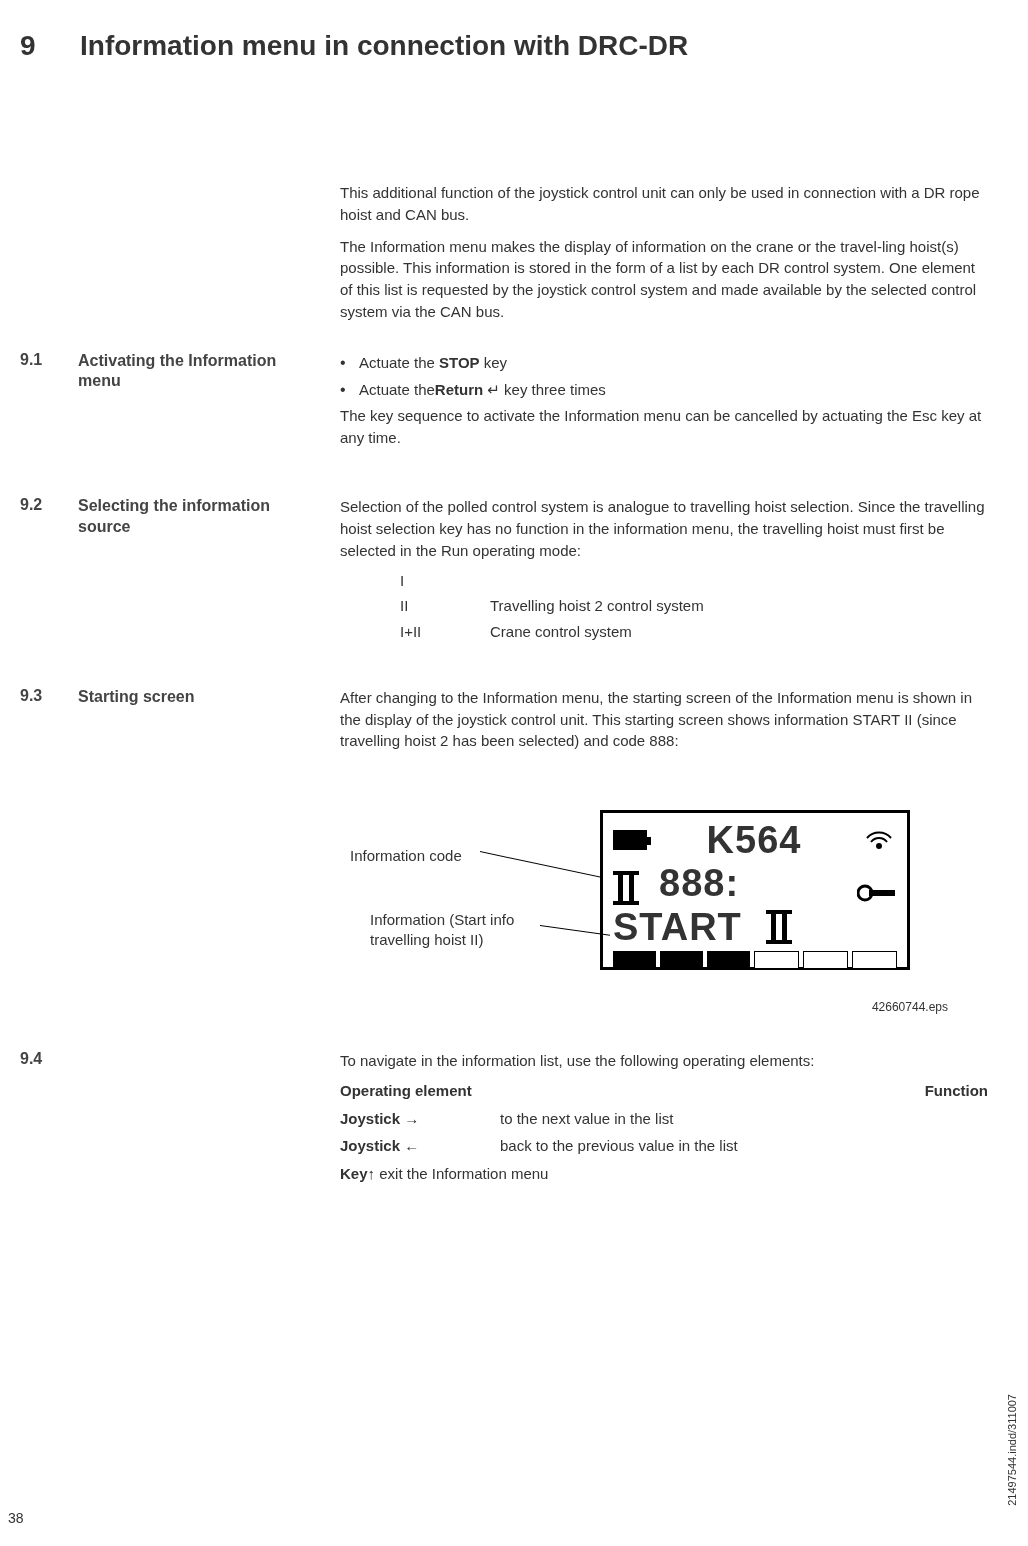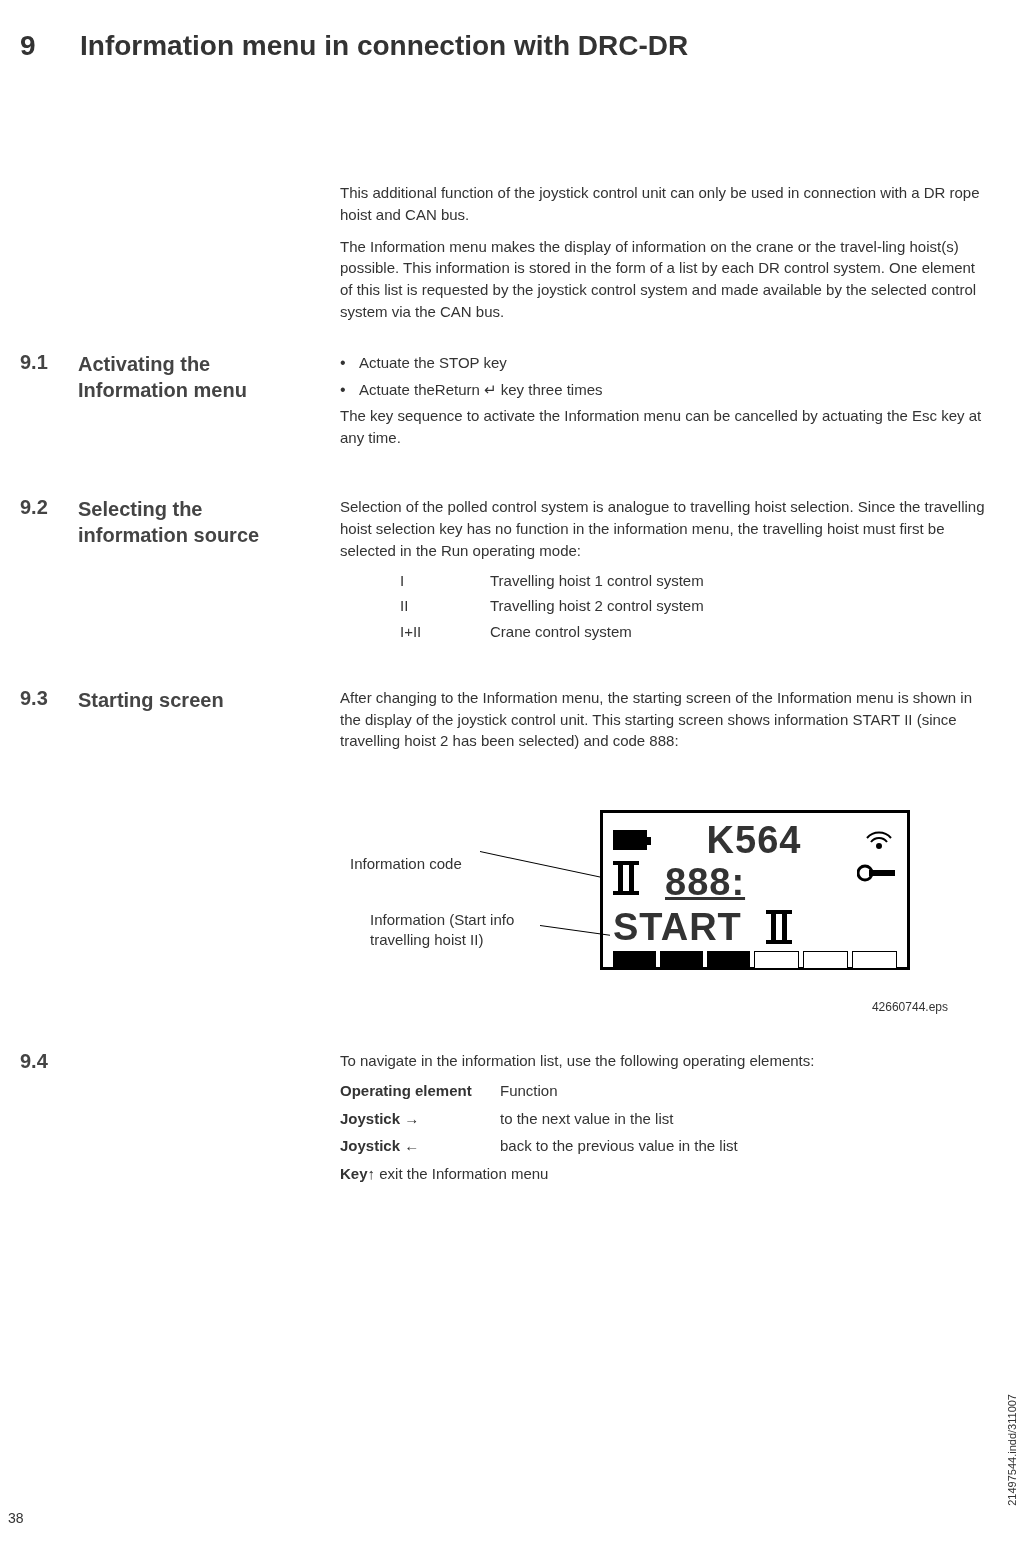--- a/index.html
+++ b/index.html
@@ -41,21 +41,21 @@
     .section {
       display: flex;
       margin-top: 28px;
     }
     .sec-head {
       display: flex;
       width: 320px;
       flex-shrink: 0;
       gap: 18px;
       align-items: flex-start;
-      font-size: 20px;
+      font-size: 16px;
       font-weight: bold;
       color: #444;
     }
     .sec-head .snum { width: 40px; }
     .sec-head .stitle { width: 230px; line-height: 1.3; }
     .sec-body {
       font-size: 15px;
       line-height: 1.45;
       flex: 1;
     }
@@ -63,41 +63,41 @@
     .sec-body ul { list-style: none; }
     .sec-body ul li::before { content: "•"; margin-right: 10px; font-size: 16px;}
     .sec-body ul li { margin-bottom: 4px; }
     .tbl {
       margin-left: 60px;
       margin-top: 4px;
     }
     .tbl-row { display: flex; margin-bottom: 4px; }
     .tbl-col1 { width: 90px; }
     .tbl-col2 { flex: 1; }
-    .bold { font-weight: normal; }
+    .bold { font-weight: bold; text-align: right; }
 
     .op-table { margin-top: 4px; }
     .op-row { display: flex; margin-bottom: 6px; }
     .op-col1 { width: 160px; font-weight: bold; }
     .op-col1 .arrow { font-weight: normal; }
     .op-col2 { flex: 1; }
 
     
     .figure-wrap {
       margin-left: 320px;
       margin-top: 50px;
       position: relative;
       height: 230px;
     }
     .callout {
       position: absolute;
       font-size: 15px;
       line-height: 1.35;
     }
-    .c1 { left: 10px; top: 44px; }
+    .c1 { left: 10px; top: 36px; }
     .c2 { left: 30px; top: 92px; width: 170px; margin-top: 8px; }
     .line1 {
       position: absolute;
       left: 140px; top: 41px;
       width: 120px; height: 22px;
       border-top: 1px solid #000;
       transform: skewY(12deg);
       transform-origin: left top;
     }
     .line2 {
@@ -109,21 +109,21 @@
       transform-origin: left top;
     }
     .lcd {
       position: absolute;
       left: 260px; top: 0;
       width: 310px; height: 160px;
       border: 3px solid #000;
       padding: 6px 10px 4px;
     }
     .lcd-row1 { display:flex; align-items:center; justify-content:space-between; height: 42px;}
-    .lcd-row2 { display:flex; align-items:flex-start; height: 44px; gap: 6px; text-decoration: underline;}
+    .lcd-row2 { display:flex; align-items:flex-end; height: 44px; gap: 0;}
     .lcd-row3 { display:flex; align-items:center; height: 44px; gap: 12px;}
     .lcd-bottom { display:flex; justify-content:space-between; height: 18px; gap: 4px; margin-top: 2px;}
     .lcd-kb { height: 100%; flex:1; background:#000; }
     .lcd-kb.light { background:#fff; border:1px solid #000; }
     .bigtext { font-family: Arial, sans-serif; font-weight: bold; font-size: 38px; letter-spacing: 1px;}
     .roman-wrap { position:relative; display:inline-block; width:26px; height:34px;}
     .roman-wrap .bar { position:absolute; left:0; width:100%; height:4px; background:#000;}
     .roman-wrap .bart { top:0;} .roman-wrap .barb{ bottom:0;}
     .roman-wrap .v1,.roman-wrap .v2 { position:absolute; top:3px; bottom:3px; width:5px; background:#000;}
     .roman-wrap .v1{ left:5px;} .roman-wrap .v2{ right:5px;}
@@ -190,21 +190,20 @@
   <div class="section" style="margin-top:40px;">
     <div class="sec-head">
       <div class="snum">9.2</div>
       <div class="stitle">Selecting the information source</div>
     </div>
     <div class="sec-body">
       <p>Selection of the polled control system is analogue to travelling hoist selection. Since the travelling hoist selection key has no function in the information menu, the travelling hoist must first be selected in the Run operating mode:</p>
       <div class="tbl">
         <div class="tbl-row">
           <div class="tbl-col1">I</div>
-          <div class="tbl-col2">Travelling hoist 1 control system</div>
         </div>
         <div class="tbl-row">
           <div class="tbl-col1">II</div>
           <div class="tbl-col2">Travelling hoist 2 control system</div>
         </div>
         <div class="tbl-row">
           <div class="tbl-col1">I+II</div>
           <div class="tbl-col2">Crane control system</div>
         </div>
       </div>

